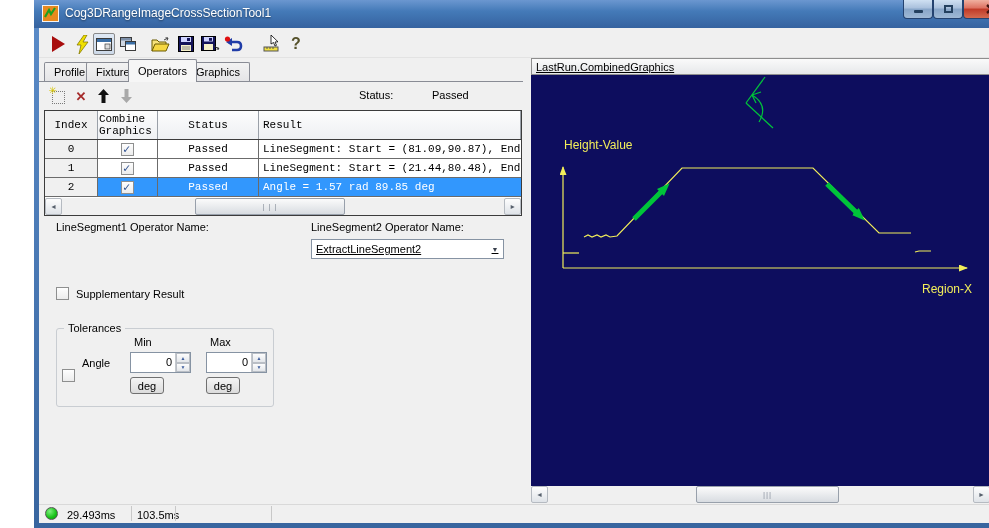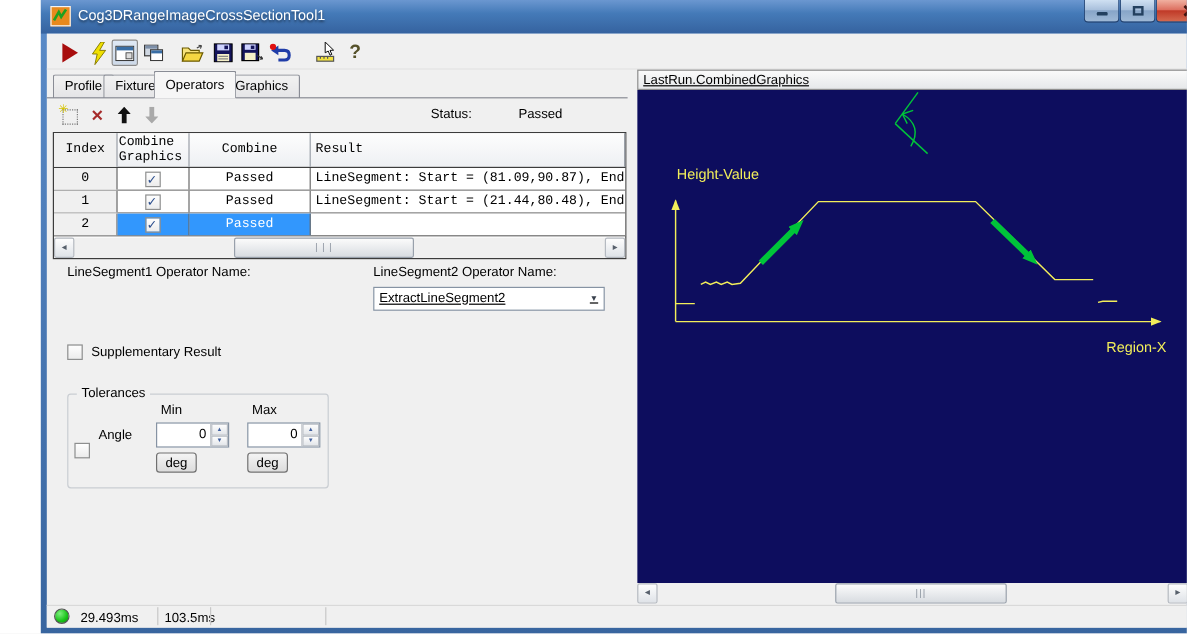--- a/index.html
+++ b/index.html
@@ -219,21 +219,21 @@
     </div>
     <div id="status-label" class="abs" style="left:320px">Status:</div>
     <div id="status-value" class="abs" style="left:393px">Passed</div>
 
     <div id="grid" class="abs">
       <div class="gr gh">
         <div class="gc c-index">Index</div>
         <div class="gc c-combine">
             <div class="combine-hdr">Combine Graphics</div>
           </div>
-        <div class="gc c-status">Combine</div>
+        <div class="gc c-status">Status</div>
         <div class="gc c-result">Result</div>
       </div>
       <div class="gr row">
         <div class="gc c-index">0</div>
         <div class="gc c-combine">
             <div class="checkbox checked"></div>
           </div>
         <div class="gc c-status">Passed</div>
         <div class="gc c-result">LineSegment: Start = (81.09,90.87), End = (89.18,82.88</div>
       </div>
@@ -244,20 +244,21 @@
           </div>
         <div class="gc c-status">Passed</div>
         <div class="gc c-result">LineSegment: Start = (21.44,80.48), End = (30.32,89.44</div>
       </div>
       <div class="gr row selected">
         <div class="gc c-index">2</div>
         <div class="gc c-combine">
             <div class="checkbox checked"></div>
           </div>
         <div class="gc c-status">Passed</div>
+        <div class="gc c-result">Angle = 1.57 rad 89.85 deg</div>
       </div>
       <div id="grid-hsb" class="abs sb">
         <div class="abs sb-arrow" style="left:0;top:0;width:17px;height:17px">◄</div>
         <div class="abs sb-thumb" style="left:150px;top:0;width:150px;height:17px">|||</div>
         <div class="abs sb-arrow" style="right:0;top:0;width:17px;height:17px">►</div>
       </div>
     </div>
 
     <div class="abs label" style="left:17px;top:193px">LineSegment1 Operator Name:</div>
     <div class="abs label" style="left:272px;top:193px">LineSegment2 Operator Name:</div>

